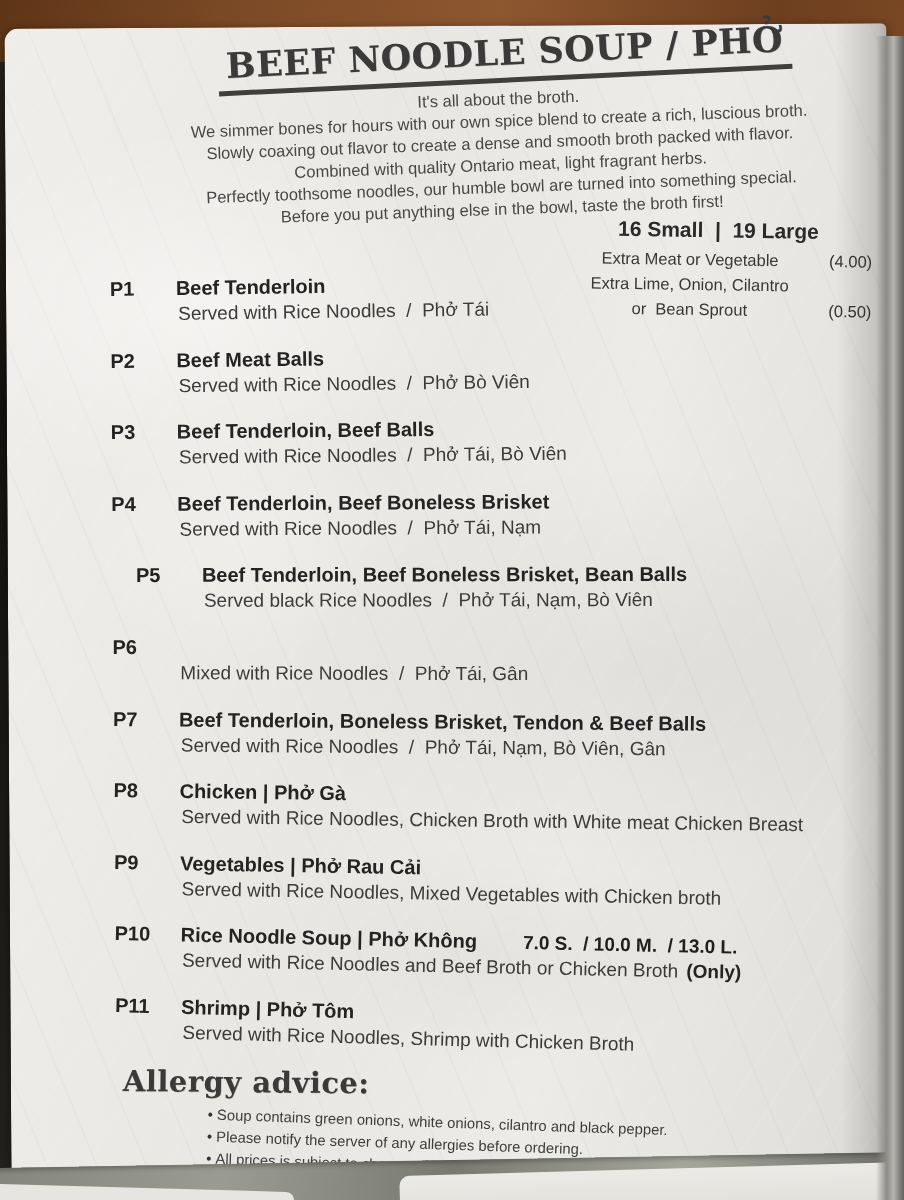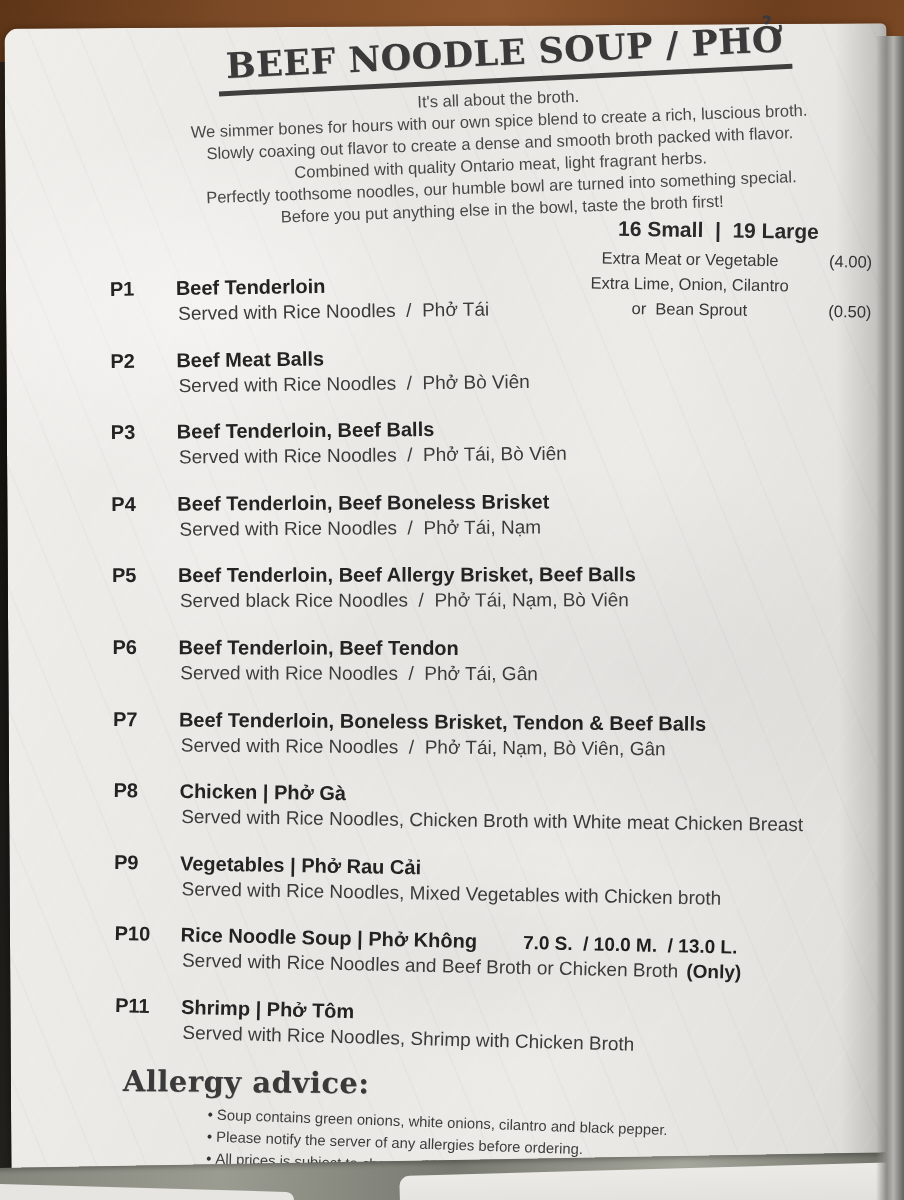--- a/index.html
+++ b/index.html
@@ -90,21 +90,21 @@
   .extra-row{display:flex;align-items:baseline;line-height:25px;font-size:16.5px;}
   .extra-label{flex:1;text-align:center;white-space:pre;color:#383838;}
   .extra-price{width:56px;text-align:left;color:#333;white-space:pre;}
 
   .items{position:absolute;left:104px;top:250px;width:786px;z-index:4;}
   .item{height:71.6px;transform-origin:left center;}
   .item:nth-of-type(1){transform:rotate(-0.5deg);}
   .item:nth-of-type(2){transform:rotate(-0.35deg);}
   .item:nth-of-type(3){transform:rotate(-0.2deg);}
   .item:nth-of-type(4){transform:rotate(0deg);}
-  .item:nth-of-type(5){transform:rotate(0.25deg);}
+  .item:nth-of-type(5){transform:rotate(0.25deg);margin-left:24px;}
   .item:nth-of-type(6){transform:rotate(0.5deg);}
   .item:nth-of-type(7){transform:rotate(0.8deg);}
   .item:nth-of-type(8){transform:rotate(1.1deg);}
   .item:nth-of-type(9){transform:rotate(1.35deg);}
   .item:nth-of-type(10){transform:rotate(1.6deg);}
   .item:nth-of-type(11){transform:rotate(1.85deg);}
   .item-head{display:flex;align-items:baseline;font-weight:bold;font-size:20px;color:#232323;}
   .code{width:66px;white-space:pre;}
   .name{white-space:pre;}
   .iprice{margin-left:46px;font-size:19px;white-space:pre;color:#1f1f1f;}
@@ -207,36 +207,35 @@
           <span class="iprice"></span>
         </div>
         <div class="item-desc">
           <span class="dtext">Served with Rice Noodles  /  Phở Tái, Nạm</span><span class="dnote"></span>
         </div>
       </div>
 
       <div class="item">
         <div class="item-head">
           <span class="code">P5</span>
-          <span class="name">Beef Tenderloin, Beef Allergy Brisket, Beef Balls</span>
+          <span class="name">Beef Tenderloin, Beef Boneless Brisket, Bean Balls</span>
           <span class="iprice"></span>
         </div>
         <div class="item-desc">
           <span class="dtext">Served black Rice Noodles  /  Phở Tái, Nạm, Bò Viên</span><span class="dnote"></span>
         </div>
       </div>
 
       <div class="item">
         <div class="item-head">
           <span class="code">P6</span>
-          <span class="name">Beef Tenderloin, Beef Tendon</span>
-          <span class="iprice"></span>
-        </div>
-        <div class="item-desc">
-          <span class="dtext">Served with Rice Noodles  /  Phở Tái, Gân</span><span class="dnote"></span>
+          <span class="iprice"></span>
+        </div>
+        <div class="item-desc">
+          <span class="dtext">Mixed with Rice Noodles  /  Phở Tái, Gân</span><span class="dnote"></span>
         </div>
       </div>
 
       <div class="item">
         <div class="item-head">
           <span class="code">P7</span>
           <span class="name">Beef Tenderloin, Boneless Brisket, Tendon &amp; Beef Balls</span>
           <span class="iprice"></span>
         </div>
         <div class="item-desc">

